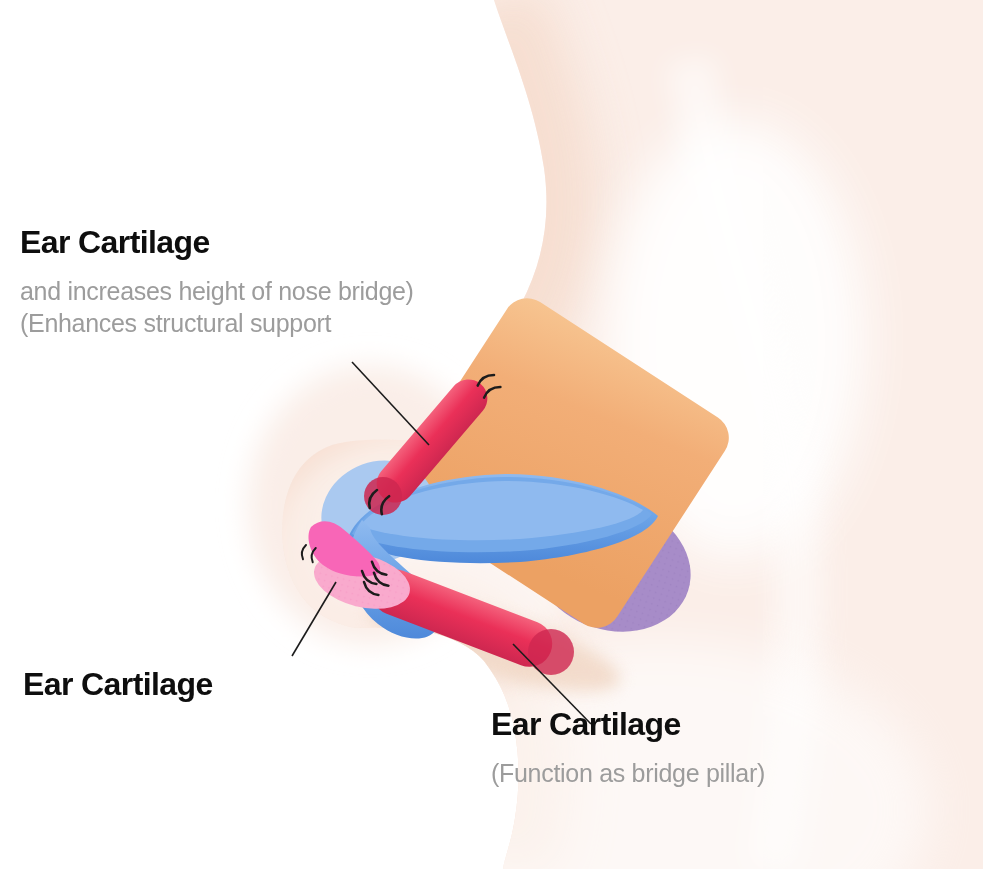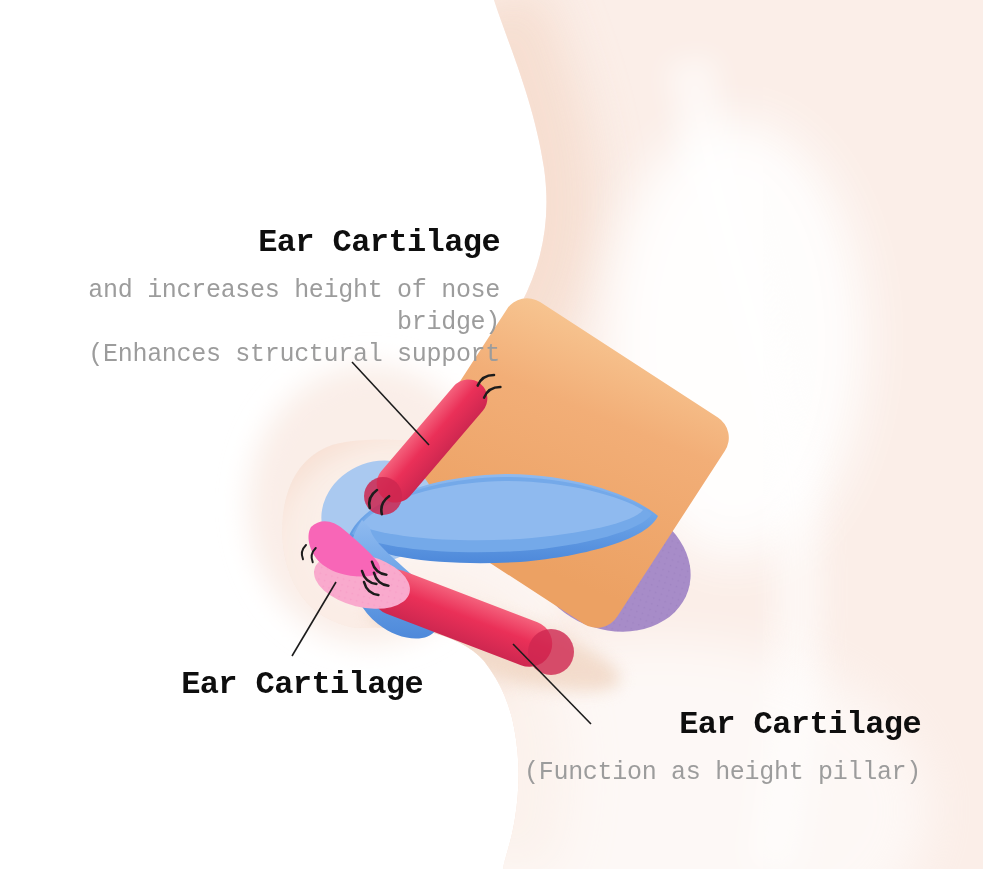--- a/index.html
+++ b/index.html
@@ -4,21 +4,21 @@
 <style>
   html,body{margin:0;padding:0;background:#ffffff;}
   .stage{
     position:relative;
     width:983px;height:869px;
     overflow:hidden;
     background:#ffffff;
     font-family:"Liberation Sans","DejaVu Sans",sans-serif;
   }
   .stage svg{position:absolute;left:0;top:0;}
-  .label{position:absolute;text-align:right;pointer-events:none;font-family:Liberation Mono, monospace;}
+  .label{position:absolute;text-align:left;pointer-events:none;}
   .label-title{
     font-size:32px;
     font-weight:600;
     letter-spacing:-0.6px;
     color:var(--titleColor,#0e0e0e);
   }
   .label-sub{
     margin-top:14px;
     font-size:25px;
     letter-spacing:-0.3px;
@@ -193,17 +193,17 @@
     </div>
   </div>
 
   <div class="label label-tip">
     <div class="label-title">Ear Cartilage</div>
   </div>
 
   <div class="label label-pillar">
     <div class="label-title">Ear Cartilage</div>
     <div class="label-sub">
-      <span class="subline">(Function as height pillar)</span>
+      <span class="subline">(Function as bridge pillar)</span>
     </div>
   </div>
 
 </div>
 
 </body></html>

